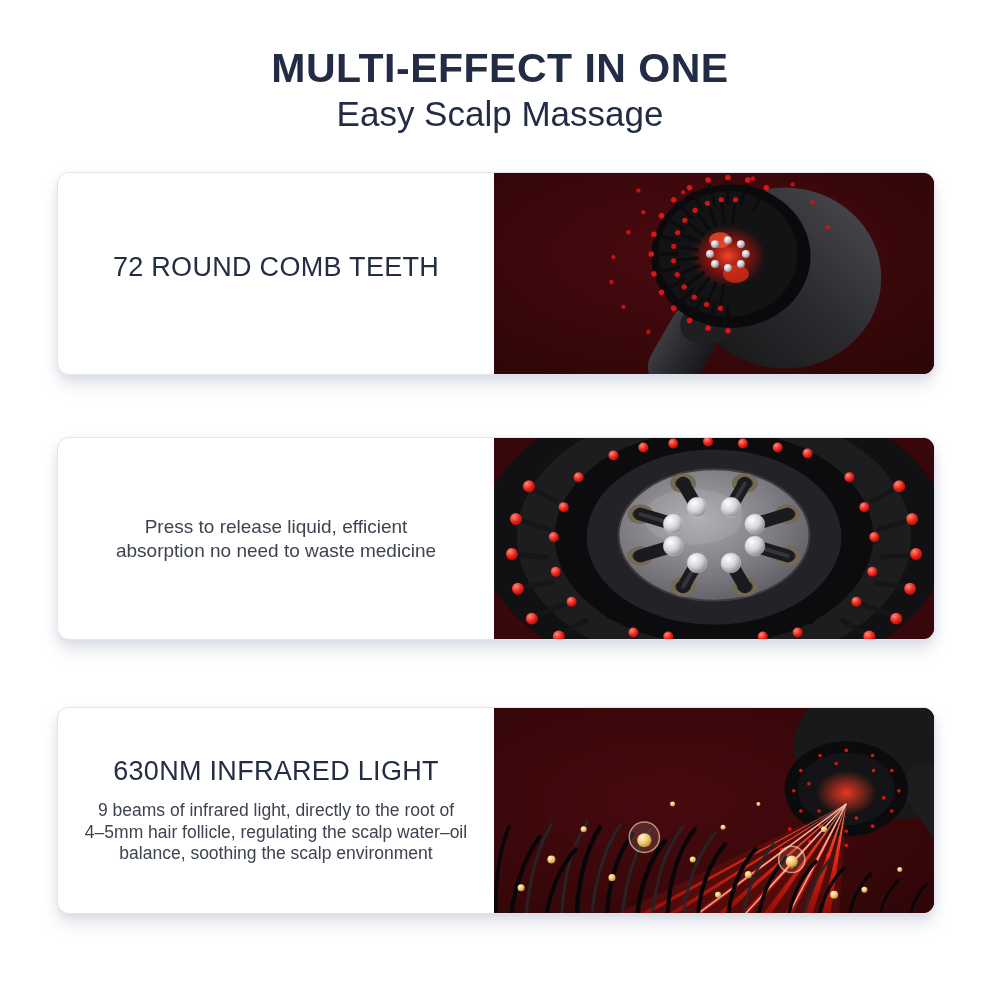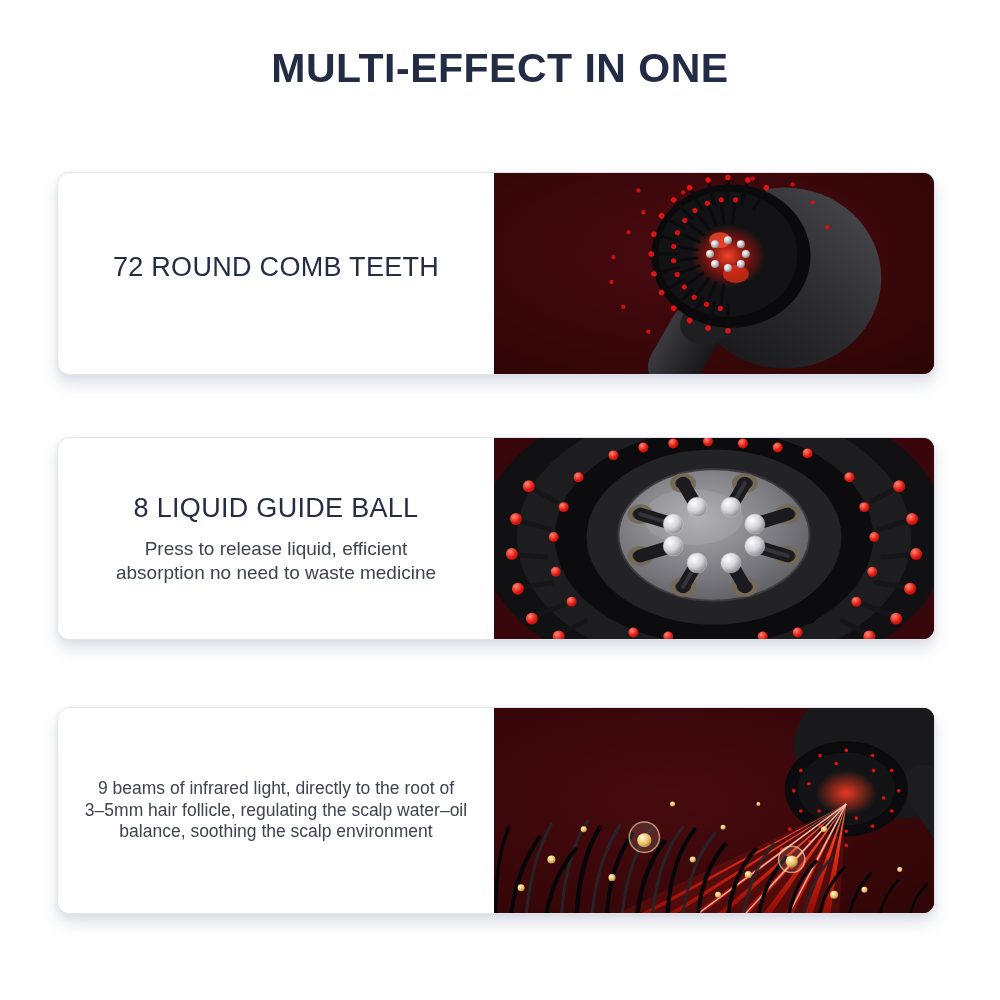--- a/index.html
+++ b/index.html
@@ -43,20 +43,21 @@
   }
   #card3 .feature-body{font-size:17.5px}
   .card-photo{flex:1;position:relative;background:var(--photo-bg,#38070b)}
   .card-photo svg{display:block;width:100%;height:100%}
 </style>
 </head>
 <body>
 
 <header class="hdr">
   <div class="page-title">MULTI-EFFECT IN ONE</div>
+  <div class="page-subtitle">Easy Scalp Massage</div>
 </header>
 
 <section class="card" id="card1">
   <div class="card-text">
     <h2 class="feature-heading">72 ROUND COMB TEETH</h2>
   </div>
   <div class="card-photo">
     <svg viewBox="0 0 442 203" preserveAspectRatio="xMidYMid slice">
       <defs>
         <radialGradient id="s1bg" cx=".45" cy=".4" r=".85">
@@ -164,21 +165,20 @@
         <circle cx="145" cy="18" r="2.2"></circle>
           <circle cx="260" cy="6" r="2.2"></circle>
           <circle cx="335" cy="55" r="2.2"></circle>
       </g>
     </svg>
   </div>
 </section>
 
 <section class="card" id="card2">
   <div class="card-text">
-    <h2 class="feature-heading">8 LIQUID GUIDE BALL</h2>
     <p class="feature-body">Press to release liquid, efficient
 absorption no need to waste medicine</p>
   </div>
   <div class="card-photo">
     <svg viewBox="0 0 442 203" preserveAspectRatio="xMidYMid slice">
       <defs>
         <radialGradient id="s2gl" cx=".42" cy=".38" r=".85">
           <stop offset="0" stop-color="#a8a8ac"></stop>
             <stop offset=".55" stop-color="#76767c"></stop>
             <stop offset="1" stop-color="#47474d"></stop>
@@ -301,22 +301,23 @@
           <circle cx="382" cy="100" r="5"></circle>
         <circle cx="380" cy="135" r="5"></circle>
           <circle cx="364" cy="165" r="5"></circle>
       </g>
     </svg>
   </div>
 </section>
 
 <section class="card" id="card3">
   <div class="card-text">
+    <h2 class="feature-heading">630NM INFRARED LIGHT</h2>
     <p class="feature-body">9 beams of infrared light, directly to the root of
-3–5mm hair follicle, regulating the scalp water–oil
+4–5mm hair follicle, regulating the scalp water–oil
 balance, soothing the scalp environment</p>
   </div>
   <div class="card-photo">
     <svg viewBox="0 0 442 203" preserveAspectRatio="xMidYMid slice">
       <defs>
         <radialGradient id="s3bg" cx=".4" cy=".45" r=".9">
           <stop offset="0" stop-color="#470a0f"></stop>
             <stop offset=".6" stop-color="#380709"></stop>
             <stop offset="1" stop-color="#2b0507"></stop>
         </radialGradient>

